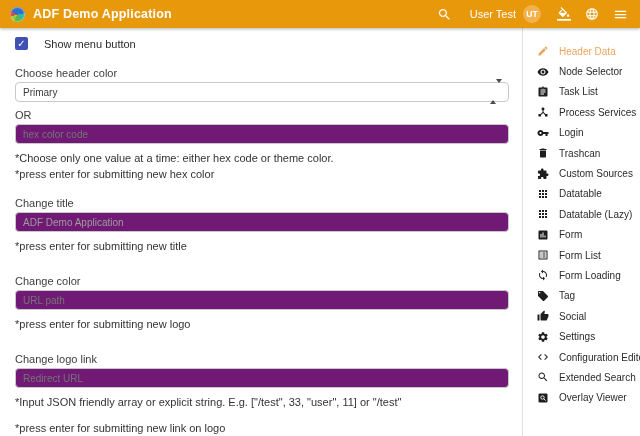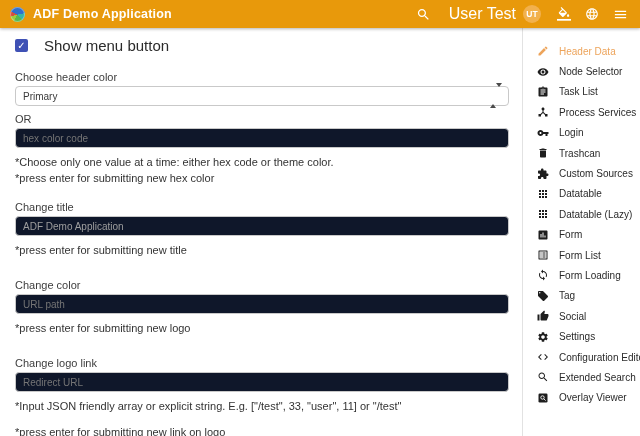--- a/index.html
+++ b/index.html
@@ -12,45 +12,45 @@
     box-shadow:0 1px 3px rgba(0,0,0,.3); }
   .logo { width:15px; height:15px; border-radius:50%; flex:none;
     background:conic-gradient(#2e6fce 0 22%, #35b5aa 22% 38%, #55b94e 38% 58%,
       #a0c93d 58% 70%, #d54f3f 70% 82%, #2e6fce 82% 100%);
     box-shadow:inset 0 0 0 1px rgba(255,255,255,.35); }
   .app-title { font-size:12.5px; font-weight:bold; margin-left:8px; letter-spacing:.2px; }
   .topbar-right { margin-left:auto; display:flex; align-items:center; }
   .tb-icon { display:flex; align-items:center; justify-content:center; cursor:pointer; }
   .tb-icon svg { display:block; }
   .user-chip { display:flex; align-items:center; margin:0 16px 0 18px; cursor:pointer; }
-  .user-name { font-size:16px; }
+  .user-name { font-size:11px; }
   .avatar { width:18px; height:18px; border-radius:50%; background:#F2B14D; color:#fff;
     display:flex; align-items:center; justify-content:center; font-size:8.5px;
     font-weight:bold; margin-left:7px; }
   .gap14 { margin-left:14px; }
 
   
   .main { display:flex; height:408px; }
   .content { flex:1; padding:8px 13px 0 15px; min-width:0; }
   .sidenav { width:118px; flex:none; border-left:1px solid #e2e2e2; padding-top:13px;
     background:#fff; }
 
   
   .cb-row { display:flex; align-items:center; margin-top:1px; cursor:pointer; }
   .checkbox { width:13px; height:13px; background:#3F51B5; border-radius:2px; color:#fff;
     font-size:10px; line-height:13px; text-align:center; flex:none; }
-  .cb-label { font-size:15px; color:#2b2b2b; margin-left:16px; }
+  .cb-label { font-size:11px; color:#2b2b2b; margin-left:16px; }
 
   .field-label { font-size:11px; color:#3d3d3d; }
   .mt-sec  { margin-top:17px; }  
   .mt-sec2 { margin-top:23px; }  
   .mt-note { margin-top:8px; }
 
   .tinput { display:block; width:100%; height:20px; border:1px solid #c9c9c9;
-    border-radius:4px; padding:0 7px; font-size:10px; color:#9e9e9e; background:#0f172a;
+    border-radius:4px; padding:0 7px; font-size:10px; color:#9e9e9e; background:#701a75;
     font-family:inherit; outline:none; margin-top:3px; }
   .note { font-size:11px; color:#333; }
 
   .select { position:relative; height:20px; border:1px solid #c9c9c9; border-radius:4px;
     margin-top:3px; display:flex; align-items:center; padding:0 7px; cursor:pointer;
     background:#fff; }
   .select-value { font-size:10px; color:#3a3a3a; }
   .spinner { position:absolute; right:6px; top:50%; transform:translateY(-50%); }
   .spin-up { width:0; height:0; border-left:3px solid transparent;
     border-right:3px solid transparent; border-bottom:4px solid #4a4a4a; }

